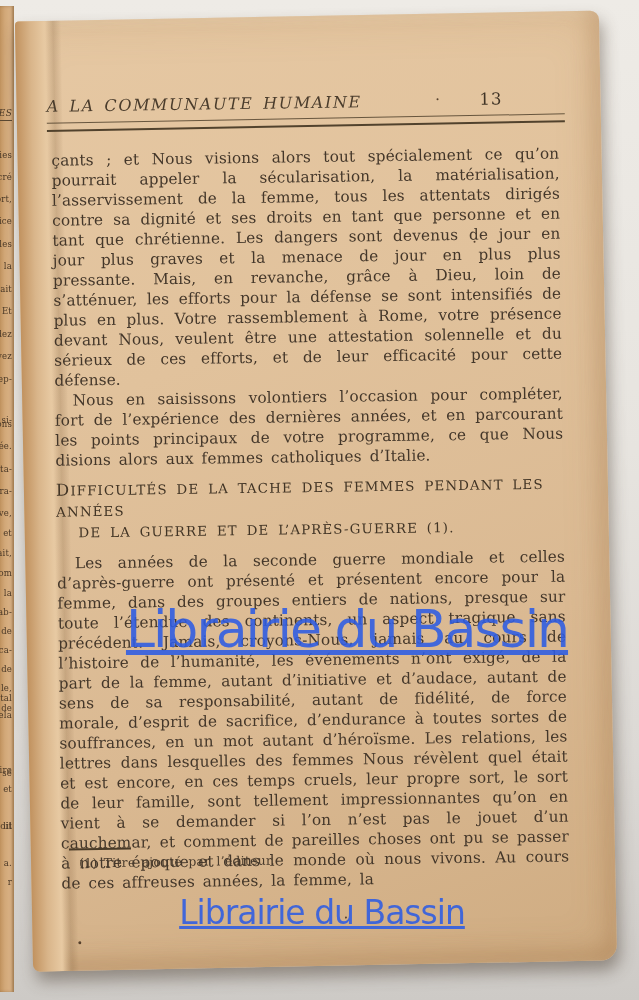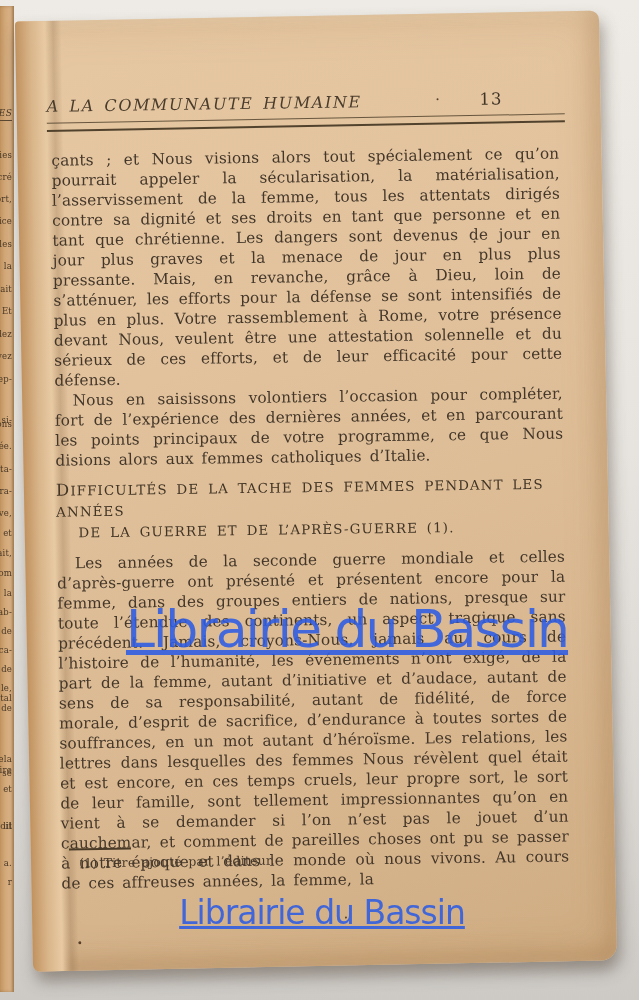--- a/index.html
+++ b/index.html
@@ -101,21 +101,21 @@
       <span class="frag" style="top: 542px;">ait,</span>
       <span class="frag" style="top: 562px;">om</span>
       <span class="frag" style="top: 582px;">la</span>
       <span class="frag" style="top: 601px;">ab-</span>
       <span class="frag" style="top: 620px;">de</span>
       <span class="frag" style="top: 639px; padding-left: 29px;">ca-</span>
       <span class="frag" style="top: 658px;">de</span>
       <span class="frag" style="top: 677px;">le,</span>
       <span class="frag" style="top: 697px;">de</span>
       <span class="frag" style="top: 687px;">tal</span>
-      <span class="frag" style="top: 748px;">ela</span>
+      <span class="frag" style="top: 704px;">ela</span>
       <span class="frag" style="top: 759px;">ire</span>
       <span class="frag" style="top: 778px;">et</span>
       <span class="frag" style="top: 762px;">sé</span>
       <span class="frag" style="top: 815px;">lil</span>
       <span class="frag" style="top: 815px;">oit</span>
       <span class="frag" style="top: 852px;">a.</span>
       <span class="frag" style="top: 871px;">r</span>
     </div>
 
   <div id="page">

